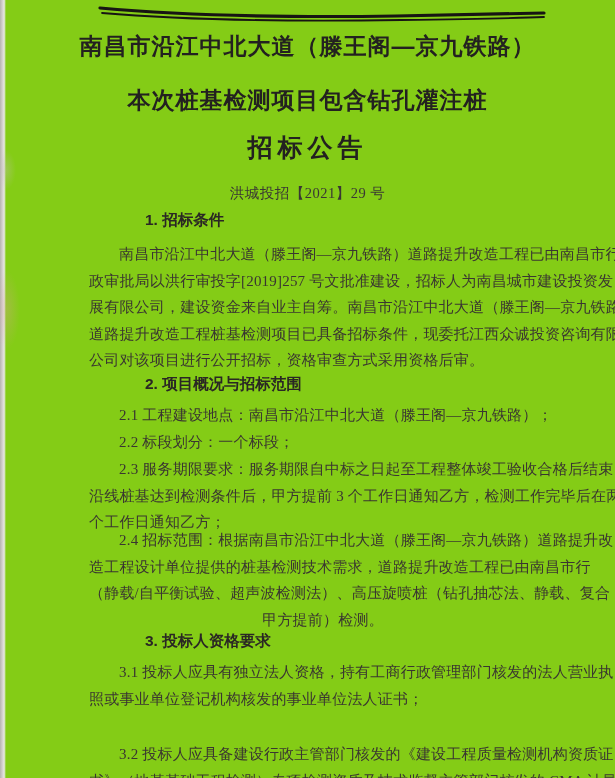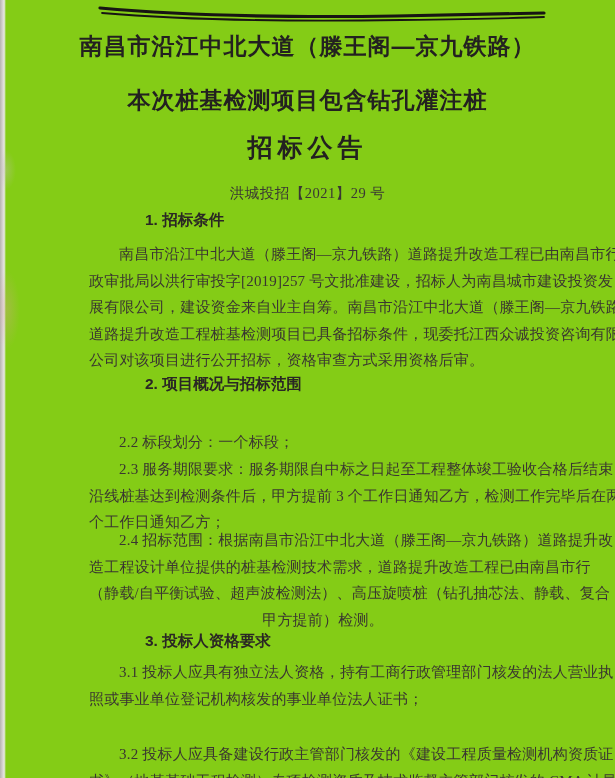--- a/index.html
+++ b/index.html
@@ -70,20 +70,23 @@
   <div class="block heading" style="top:210px;">1. 招标条件</div>
   <div class="block" style="top:241px;">
     <div class="pline ind">南昌市沿江中北大道（滕王阁—京九铁路）道路提升改造工程已由南昌市行</div>
     <div class="pline">政审批局以洪行审投字[2019]257 号文批准建设，招标人为南昌城市建设投资发</div>
     <div class="pline">展有限公司，建设资金来自业主自筹。南昌市沿江中北大道（滕王阁—京九铁路）</div>
     <div class="pline">道路提升改造工程桩基检测项目已具备招标条件，现委托江西众诚投资咨询有限</div>
     <div class="pline">公司对该项目进行公开招标，资格审查方式采用资格后审。</div>
   </div>
 
   <div class="block heading" style="top:374px;">2. 项目概况与招标范围</div>
+  <div class="block" style="top:402px;">
+    <div class="pline ind">2.1 工程建设地点：南昌市沿江中北大道（滕王阁—京九铁路）；</div>
+  </div>
   <div class="block" style="top:429px;">
     <div class="pline ind">2.2 标段划分：一个标段；</div>
   </div>
   <div class="block" style="top:456px;">
     <div class="pline ind">2.3 服务期限要求：服务期限自中标之日起至工程整体竣工验收合格后结束，</div>
     <div class="pline">沿线桩基达到检测条件后，甲方提前 3 个工作日通知乙方，检测工作完毕后在两</div>
     <div class="pline">个工作日通知乙方；</div>
   </div>
   <div class="block" style="top:527px;text-align:center;">
     <div class="pline ind">2.4 招标范围：根据南昌市沿江中北大道（滕王阁—京九铁路）道路提升改</div>

